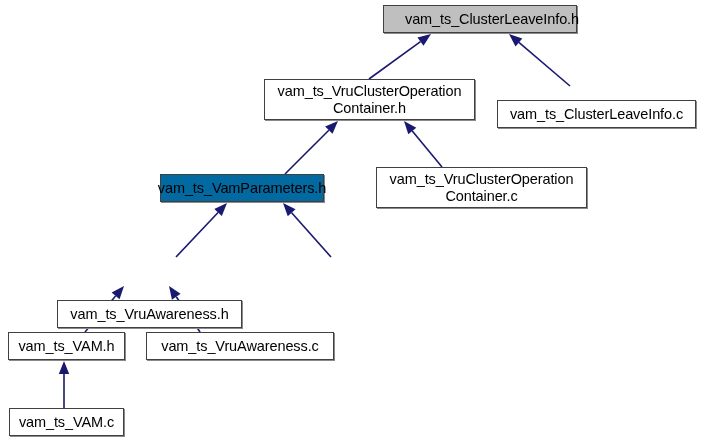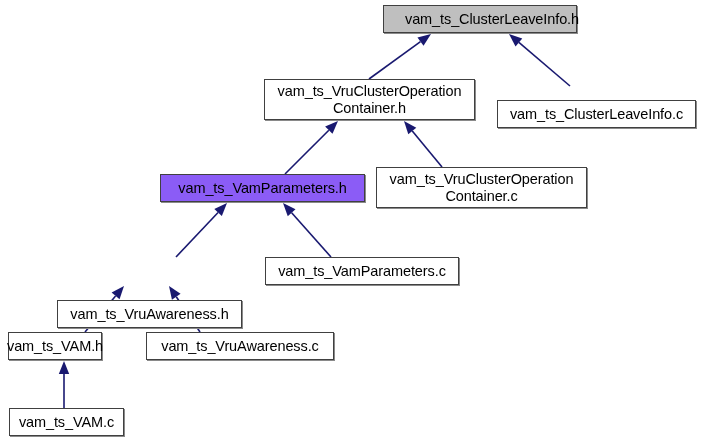--- a/index.html
+++ b/index.html
@@ -72,21 +72,20 @@
       <polygon points="124,286 119.5594279387719,299.2786038335753 111.62675551871394,292.5530772165696" fill="#191970"></polygon>
       <line x1="200" y1="332" x2="176.26509500693993" y2="296.7804635586851" stroke="#191970" stroke-width="1.6"></line>
       <polygon points="169,286 180.57728043041396,293.8744255559091 171.9529095834659,299.68650156146106" fill="#191970"></polygon>
       <line x1="64" y1="408" x2="64" y2="374" stroke="#191970" stroke-width="1.6"></line>
       <polygon points="64,361 69.2,374 58.8,374" fill="#191970"></polygon>
     </svg>
 <div class="gnode focus" style="left: 383px; top: 5px; width: 194px; height: 28px; border-color: rgb(64, 64, 64); background: rgb(191, 191, 191); box-shadow: rgb(138, 138, 138) 1px 1px 0px 0px; padding-left: 24px;"><span class="gnode-label">vam_ts_ClusterLeaveInfo.h</span></div>
     <div class="gnode" style="left: 264px; top: 79px; width: 211px; height: 41px; border-color: rgb(64, 64, 64); background: rgb(255, 255, 255); box-shadow: rgb(138, 138, 138) 1px 1px 0px 0px;"><span class="gnode-label">vam_ts_VruClusterOperation
 Container.h</span></div>
     <div class="gnode" style="left: 497px; top: 100px; width: 199px; height: 28px; border-color: rgb(64, 64, 64); background: rgb(255, 255, 255); box-shadow: rgb(138, 138, 138) 1px 1px 0px 0px;"><span class="gnode-label">vam_ts_ClusterLeaveInfo.c</span></div>
-    <div class="gnode" style="left: 160px; top: 174px; width: 205px; height: 28px; border-color: rgb(64, 64, 64); background: #8b5cf6; box-shadow: rgb(138, 138, 138) 1px 1px 0px 0px;"><span class="gnode-label">vam_ts_VamParameters.h</span></div>
+    <div class="gnode" style="left: 160px; top: 174px; width: 164px; height: 28px; border-color: rgb(64, 64, 64); background: #0369a1; box-shadow: rgb(138, 138, 138) 1px 1px 0px 0px;"><span class="gnode-label">vam_ts_VamParameters.h</span></div>
     <div class="gnode" style="left: 376px; top: 167px; width: 211px; height: 41px; border-color: rgb(64, 64, 64); background: rgb(255, 255, 255); box-shadow: rgb(138, 138, 138) 1px 1px 0px 0px;"><span class="gnode-label">vam_ts_VruClusterOperation
 Container.c</span></div>
     <div class="gnode" style="left: 57px; top: 257px; width: 185px; height: 28px; border-color: rgb(64, 64, 64); background: rgb(255, 255, 255); box-shadow: rgb(138, 138, 138) 1px 1px 0px 0px; margin-top: 43px;"><span class="gnode-label">vam_ts_VruAwareness.h</span></div>
-    <div class="gnode" style="left: 265px; top: 257px; width: 194px; height: 28px; border-color: rgb(64, 64, 64); background: rgb(255, 255, 255); box-shadow: rgb(138, 138, 138) 1px 1px 0px 0px;"><span class="gnode-label">vam_ts_VamParameters.c</span></div>
-    <div class="gnode" style="left: 8px; top: 332px; width: 94px; height: 28px; border-color: rgb(64, 64, 64); background: rgb(255, 255, 255); box-shadow: rgb(138, 138, 138) 1px 1px 0px 0px;"><span class="gnode-label">vam_ts_VAM.h</span></div>
+    <div class="gnode" style="left: 8px; top: 332px; width: 117px; height: 28px; border-color: rgb(64, 64, 64); background: rgb(255, 255, 255); box-shadow: rgb(138, 138, 138) 1px 1px 0px 0px;"><span class="gnode-label">vam_ts_VAM.h</span></div>
     <div class="gnode" style="left: 9px; top: 408px; width: 115px; height: 28px; border-color: rgb(64, 64, 64); background: rgb(255, 255, 255); box-shadow: rgb(138, 138, 138) 1px 1px 0px 0px;"><span class="gnode-label">vam_ts_VAM.c</span></div>
     <div class="gnode" style="left: 146px; top: 332px; width: 188px; height: 28px; border-color: rgb(64, 64, 64); background: rgb(255, 255, 255); box-shadow: rgb(138, 138, 138) 1px 1px 0px 0px;"><span class="gnode-label">vam_ts_VruAwareness.c</span></div>
   </div>
 
 </body></html>

